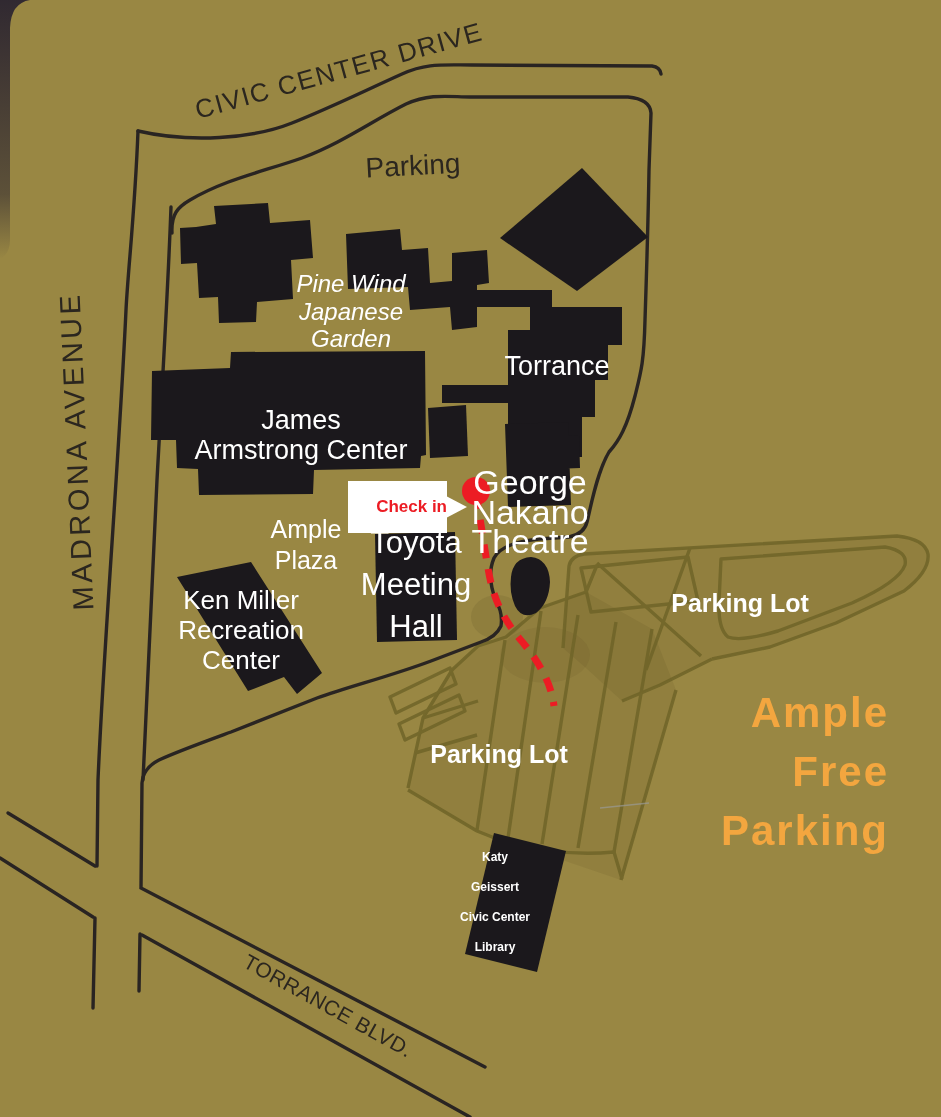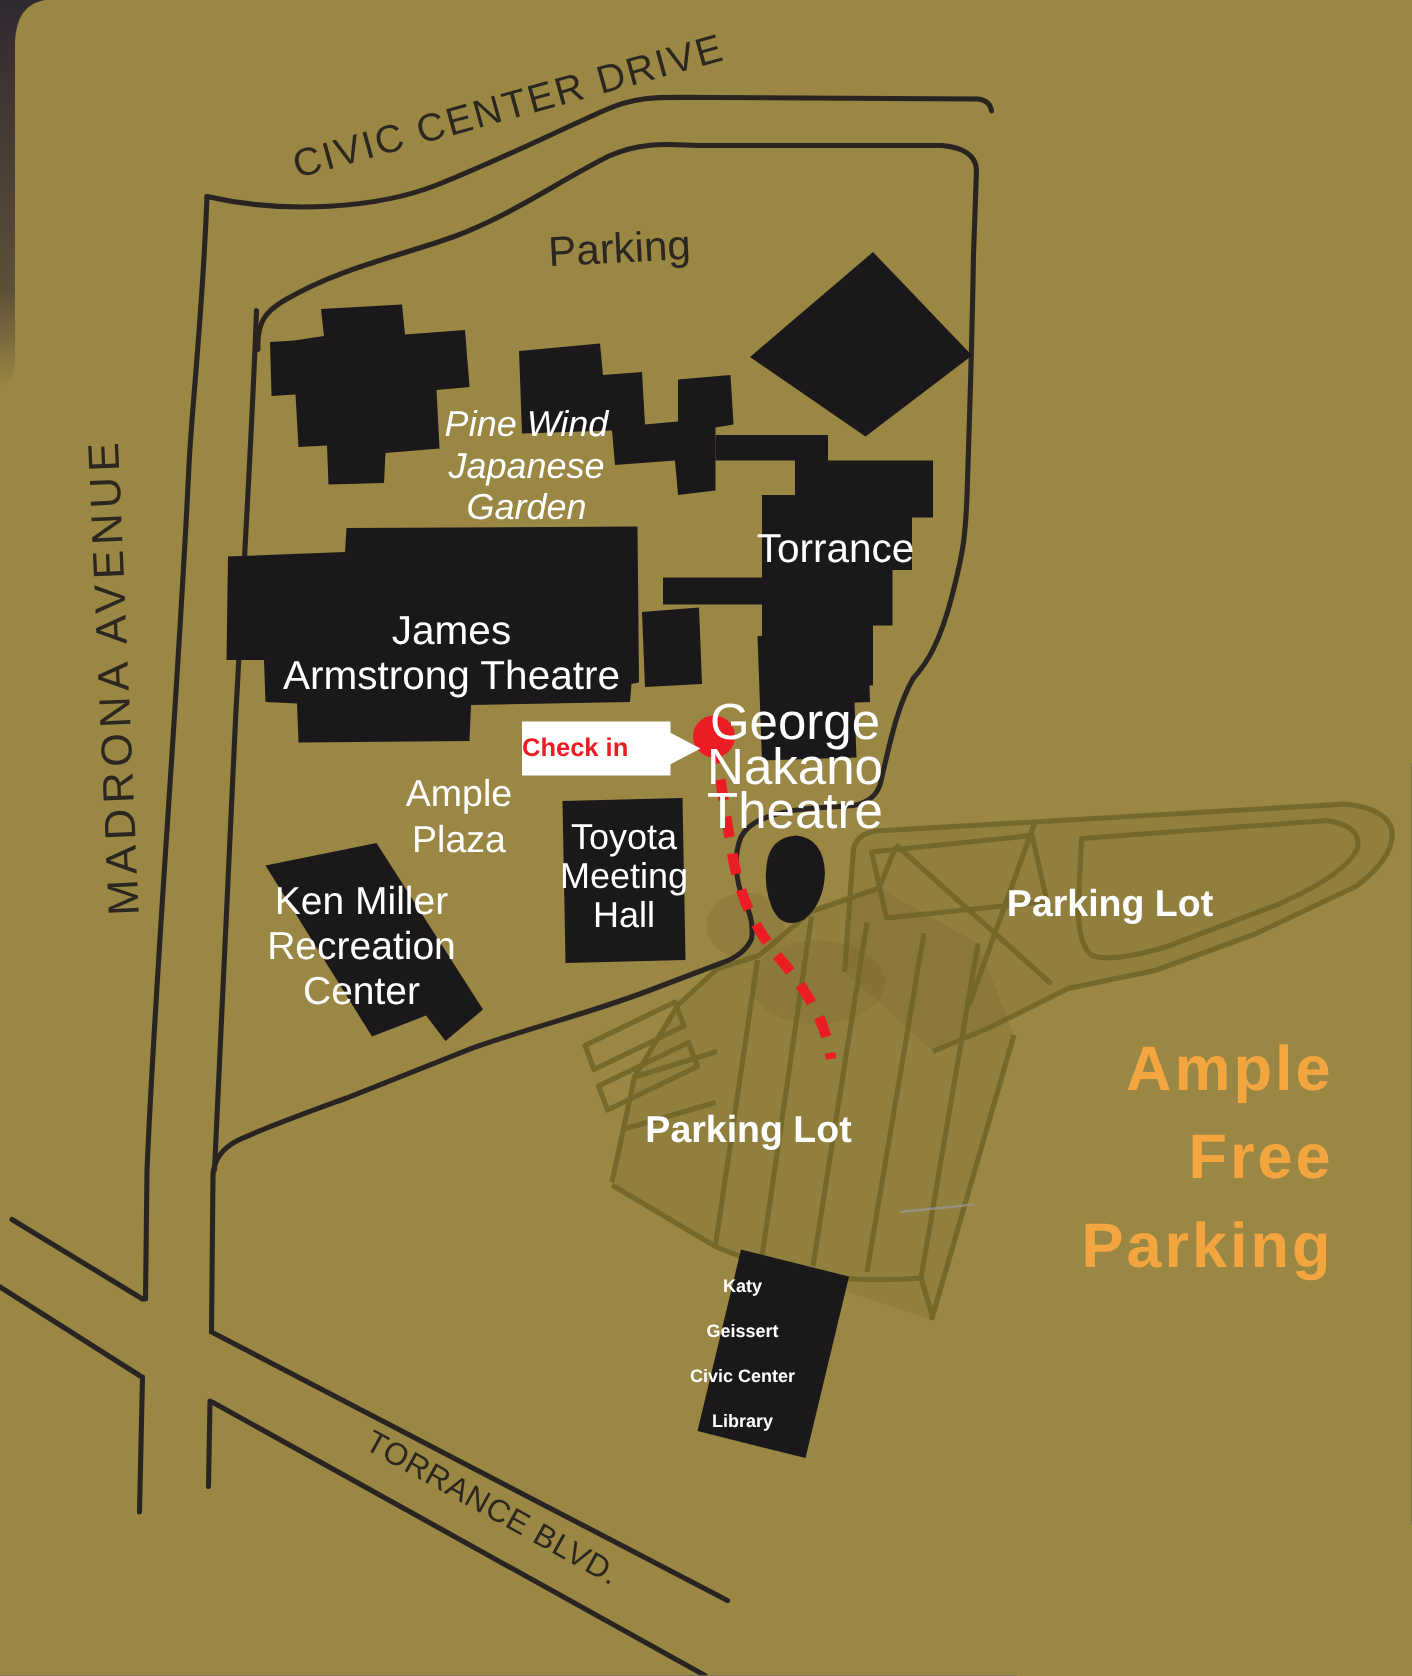--- a/index.html
+++ b/index.html
@@ -11,22 +11,22 @@
   .stage svg{position:absolute;left:0;top:0;}
   .lbl{
     position:absolute;transform:translate(-50%,-50%);
     text-align:center;white-space:nowrap;pointer-events:none;
   }
   .multi{white-space:pre-line;}
   .white{color:#ffffff;}
   .dark{color:#2b261f;}
   .bold{font-weight:bold;}
   .callout{
-    position:absolute;left:348px;top:481px;width:99px;height:36px;
-    background:#ffffff;display:flex;align-items:center;justify-content:flex-start;
+    position:absolute;left:348px;top:481px;width:99px;height:52px;
+    background:#ffffff;display:flex;align-items:center;justify-content:flex-end;
   }
   .callout .tip{
     position:absolute;right:-20px;top:50%;transform:translateY(-50%);
     width:0;height:0;border-top:11px solid transparent;border-bottom:11px solid transparent;
     border-left:21px solid #ffffff;
   }
   .callout .txt{font-size:17px;font-weight:bold;color:#ec1c24;}
   .ample{
     position:absolute;right:52px;top:771px;transform:translateY(-50%);
     text-align:right;font-size:42px;line-height:59px;font-weight:bold;
@@ -118,30 +118,30 @@
   <div class="lbl dark" style="left:413px;top:166px;font-size:28px;transform:translate(-50%,-50%) rotate(-3deg);">Parking</div>
 
 
   <div class="lbl white multi" style="left:351px;top:311px;font-size:24px;line-height:27.5px;font-style:italic;">Pine Wind
 Japanese
 Garden</div>
 
   <div class="lbl white" style="left:557px;top:366px;font-size:27px;">Torrance</div>
 
   <div class="lbl white multi" style="left:301px;top:435px;font-size:27px;line-height:30px;">James
-Armstrong Theatre</div>
+Armstrong Center</div>
 
   <div class="lbl white multi" style="left:530px;top:512px;font-size:34px;line-height:29.5px;">George
 Nakano
 Theatre</div>
 
   <div class="lbl white multi" style="left:306px;top:545px;font-size:25px;line-height:31px;">Ample
 Plaza</div>
 
-  <div class="lbl white multi" style="left:416px;top:585px;font-size:24px;line-height:26px;">Toyota
+  <div class="lbl white multi" style="left:416px;top:585px;font-size:31px;line-height:42px;">Toyota
 Meeting
 Hall</div>
 
   <div class="lbl white multi" style="left:241px;top:630px;font-size:26px;line-height:30px;">Ken Miller
 Recreation
 Center</div>
 
   <div class="lbl white bold" style="left:740px;top:603px;font-size:25px;">Parking Lot</div>
 
   <div class="lbl white bold" style="left:499px;top:754px;font-size:25px;">Parking Lot</div>

